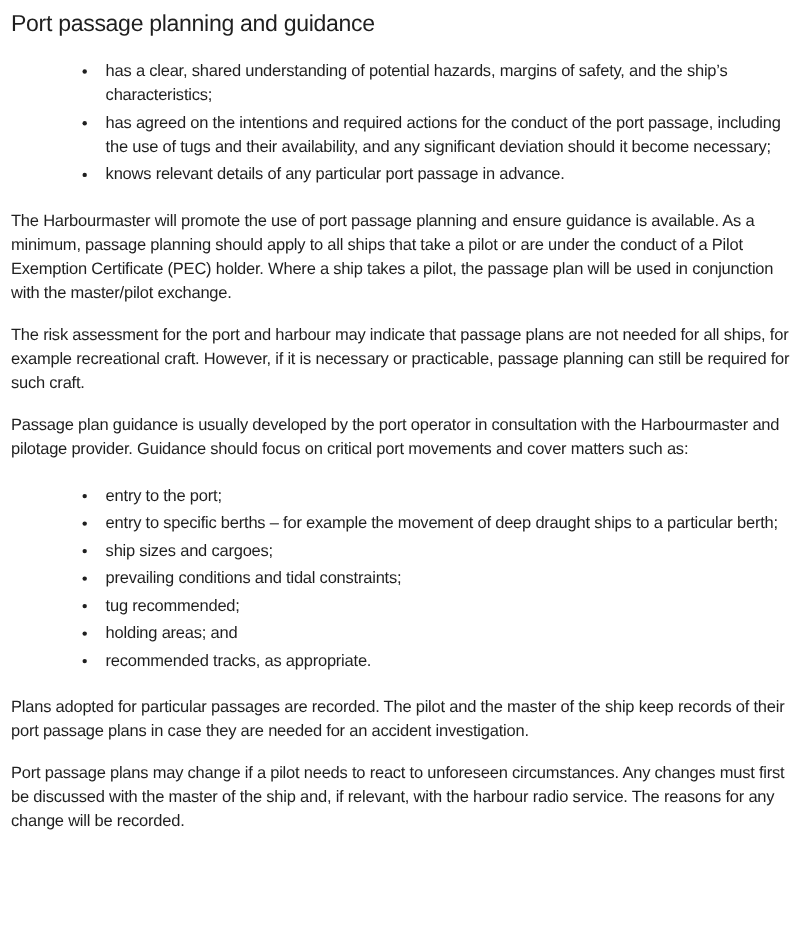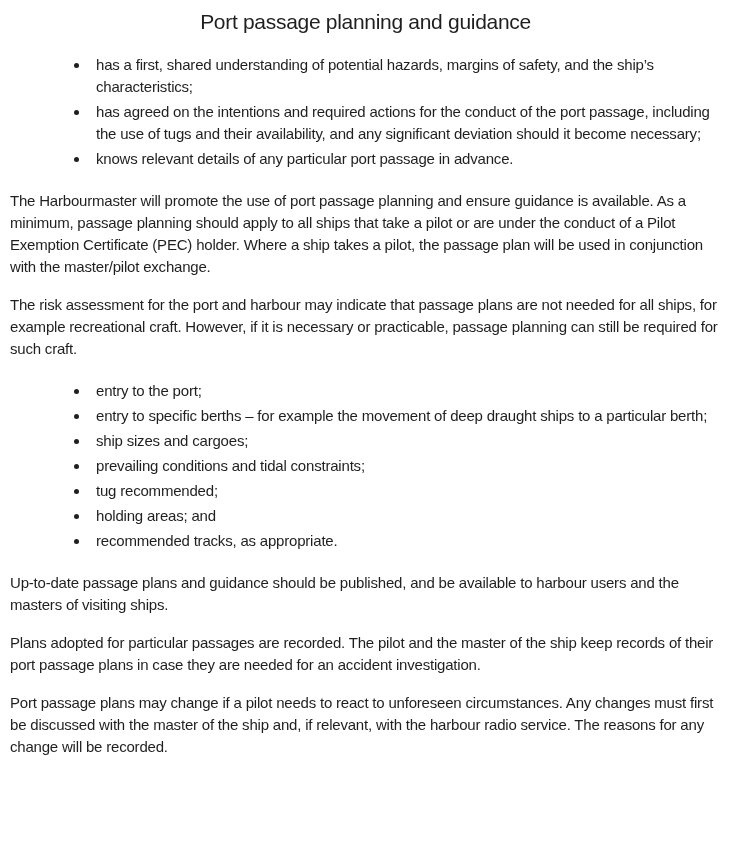--- a/index.html
+++ b/index.html
@@ -19,21 +19,20 @@
     padding: 6px 10px 20px 10px;
     font-family: "Liberation Sans", "DejaVu Sans", sans-serif;
     color: #1f1f1f;
     letter-spacing: -0.2px;
   }
   .doc-title {
     font-size: 21px;
     font-weight: 400;
     margin: 4px 0 18px 0;
     letter-spacing: -0.3px;
-    text-align: center;
   }
   .para {
     font-size: 15px;
     line-height: 22px;
     margin: 0 0 16px 0;
   }
   .bullet-list {
     margin: 20px 0 20px 0;
     padding-left: 80px;
     list-style: disc;
@@ -47,39 +46,39 @@
 </style>
 </head>
 <body>
 
 <div class="page">
 
   <h1 class="doc-title">Port passage planning and guidance</h1>
 
 
   <ul class="bullet-list">
-    <li>has a first, shared understanding of potential hazards, margins of safety, and the ship’s characteristics;</li>
+    <li>has a clear, shared understanding of potential hazards, margins of safety, and the ship’s characteristics;</li>
     <li>has agreed on the intentions and required actions for the conduct of the port passage, including the use of tugs and their availability, and any significant deviation should it become necessary;</li>
     <li>knows relevant details of any particular port passage in advance.</li>
   </ul>
 
   <p class="para">The Harbourmaster will promote the use of port passage planning and ensure guidance is available. As a minimum, passage planning should apply to all ships that take a pilot or are under the conduct of a Pilot Exemption Certificate (PEC) holder. Where a ship takes a pilot, the passage plan will be used in conjunction with the master/pilot exchange.</p>
 
   <p class="para">The risk assessment for the port and harbour may indicate that passage plans are not needed for all ships, for example recreational craft. However, if it is necessary or practicable, passage planning can still be required for such craft.</p>
 
+  <p class="para">Passage plan guidance is usually developed by the port operator in consultation with the Harbourmaster and pilotage provider. Guidance should focus on critical port movements and cover matters such as:</p>
 
   <ul class="bullet-list">
     <li>entry to the port;</li>
     <li>entry to specific berths – for example the movement of deep draught ships to a particular berth;</li>
     <li>ship sizes and cargoes;</li>
     <li>prevailing conditions and tidal constraints;</li>
     <li>tug recommended;</li>
     <li>holding areas; and</li>
     <li>recommended tracks, as appropriate.</li>
   </ul>
 
-  <p class="para">Up-to-date passage plans and guidance should be published, and be available to harbour users and the masters of visiting ships.</p>
 
   <p class="para">Plans adopted for particular passages are recorded. The pilot and the master of the ship keep records of their port passage plans in case they are needed for an accident investigation.</p>
 
   <p class="para">Port passage plans may change if a pilot needs to react to unforeseen circumstances. Any changes must first be discussed with the master of the ship and, if relevant, with the harbour radio service. The reasons for any change will be recorded.</p>
 
 </div>
 
 </body></html>

